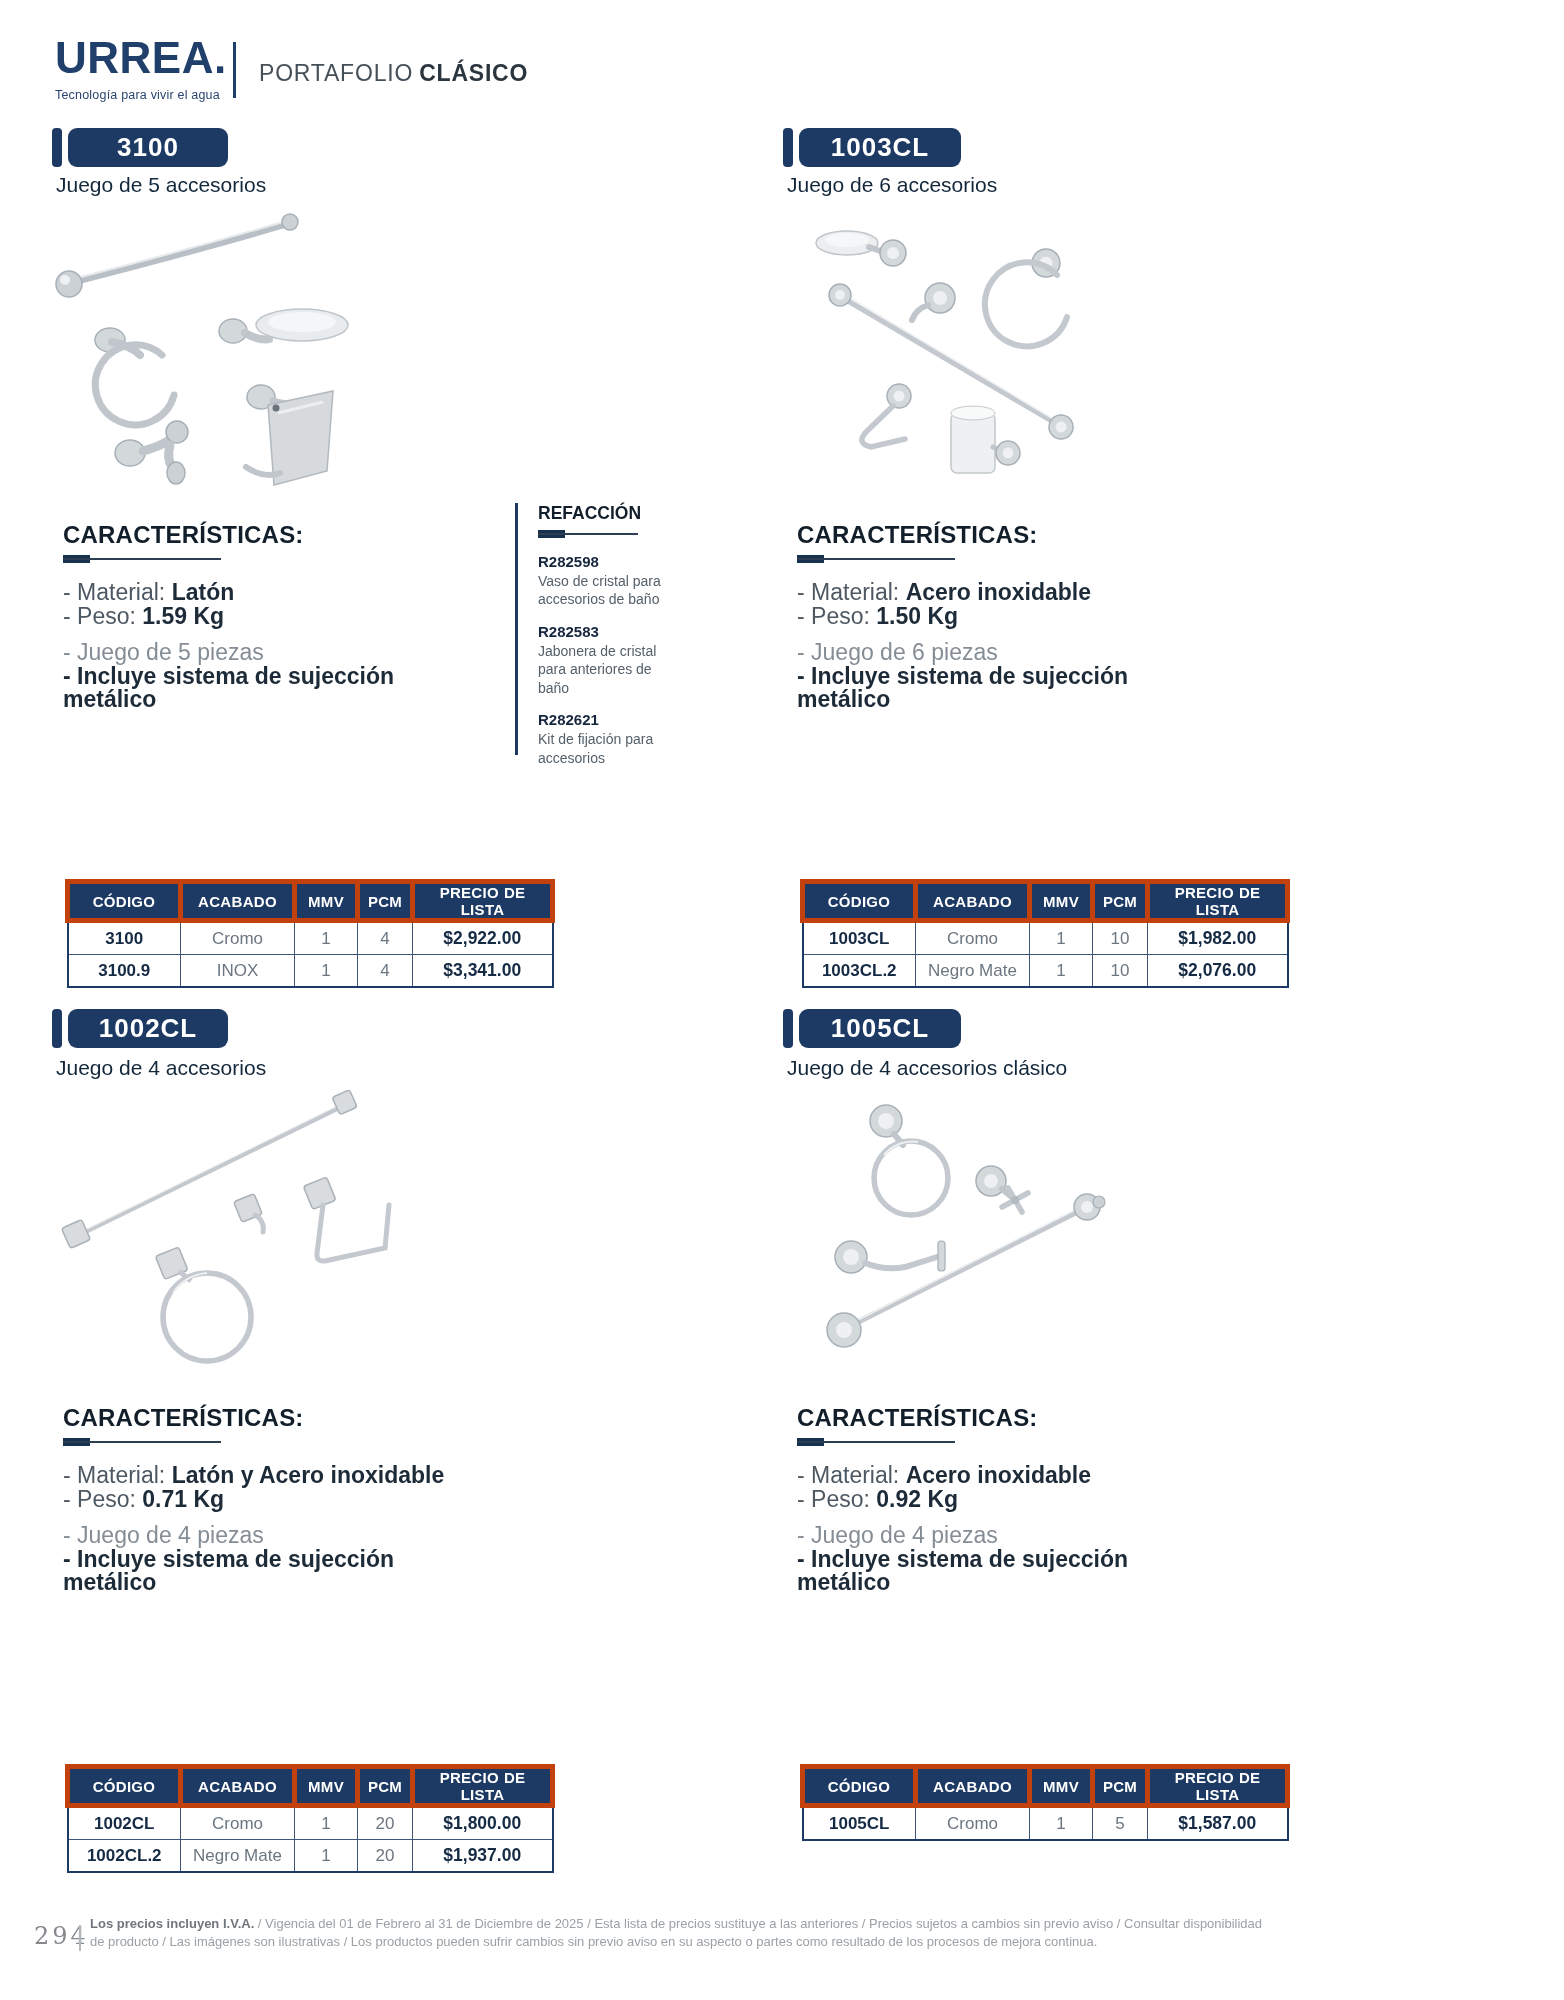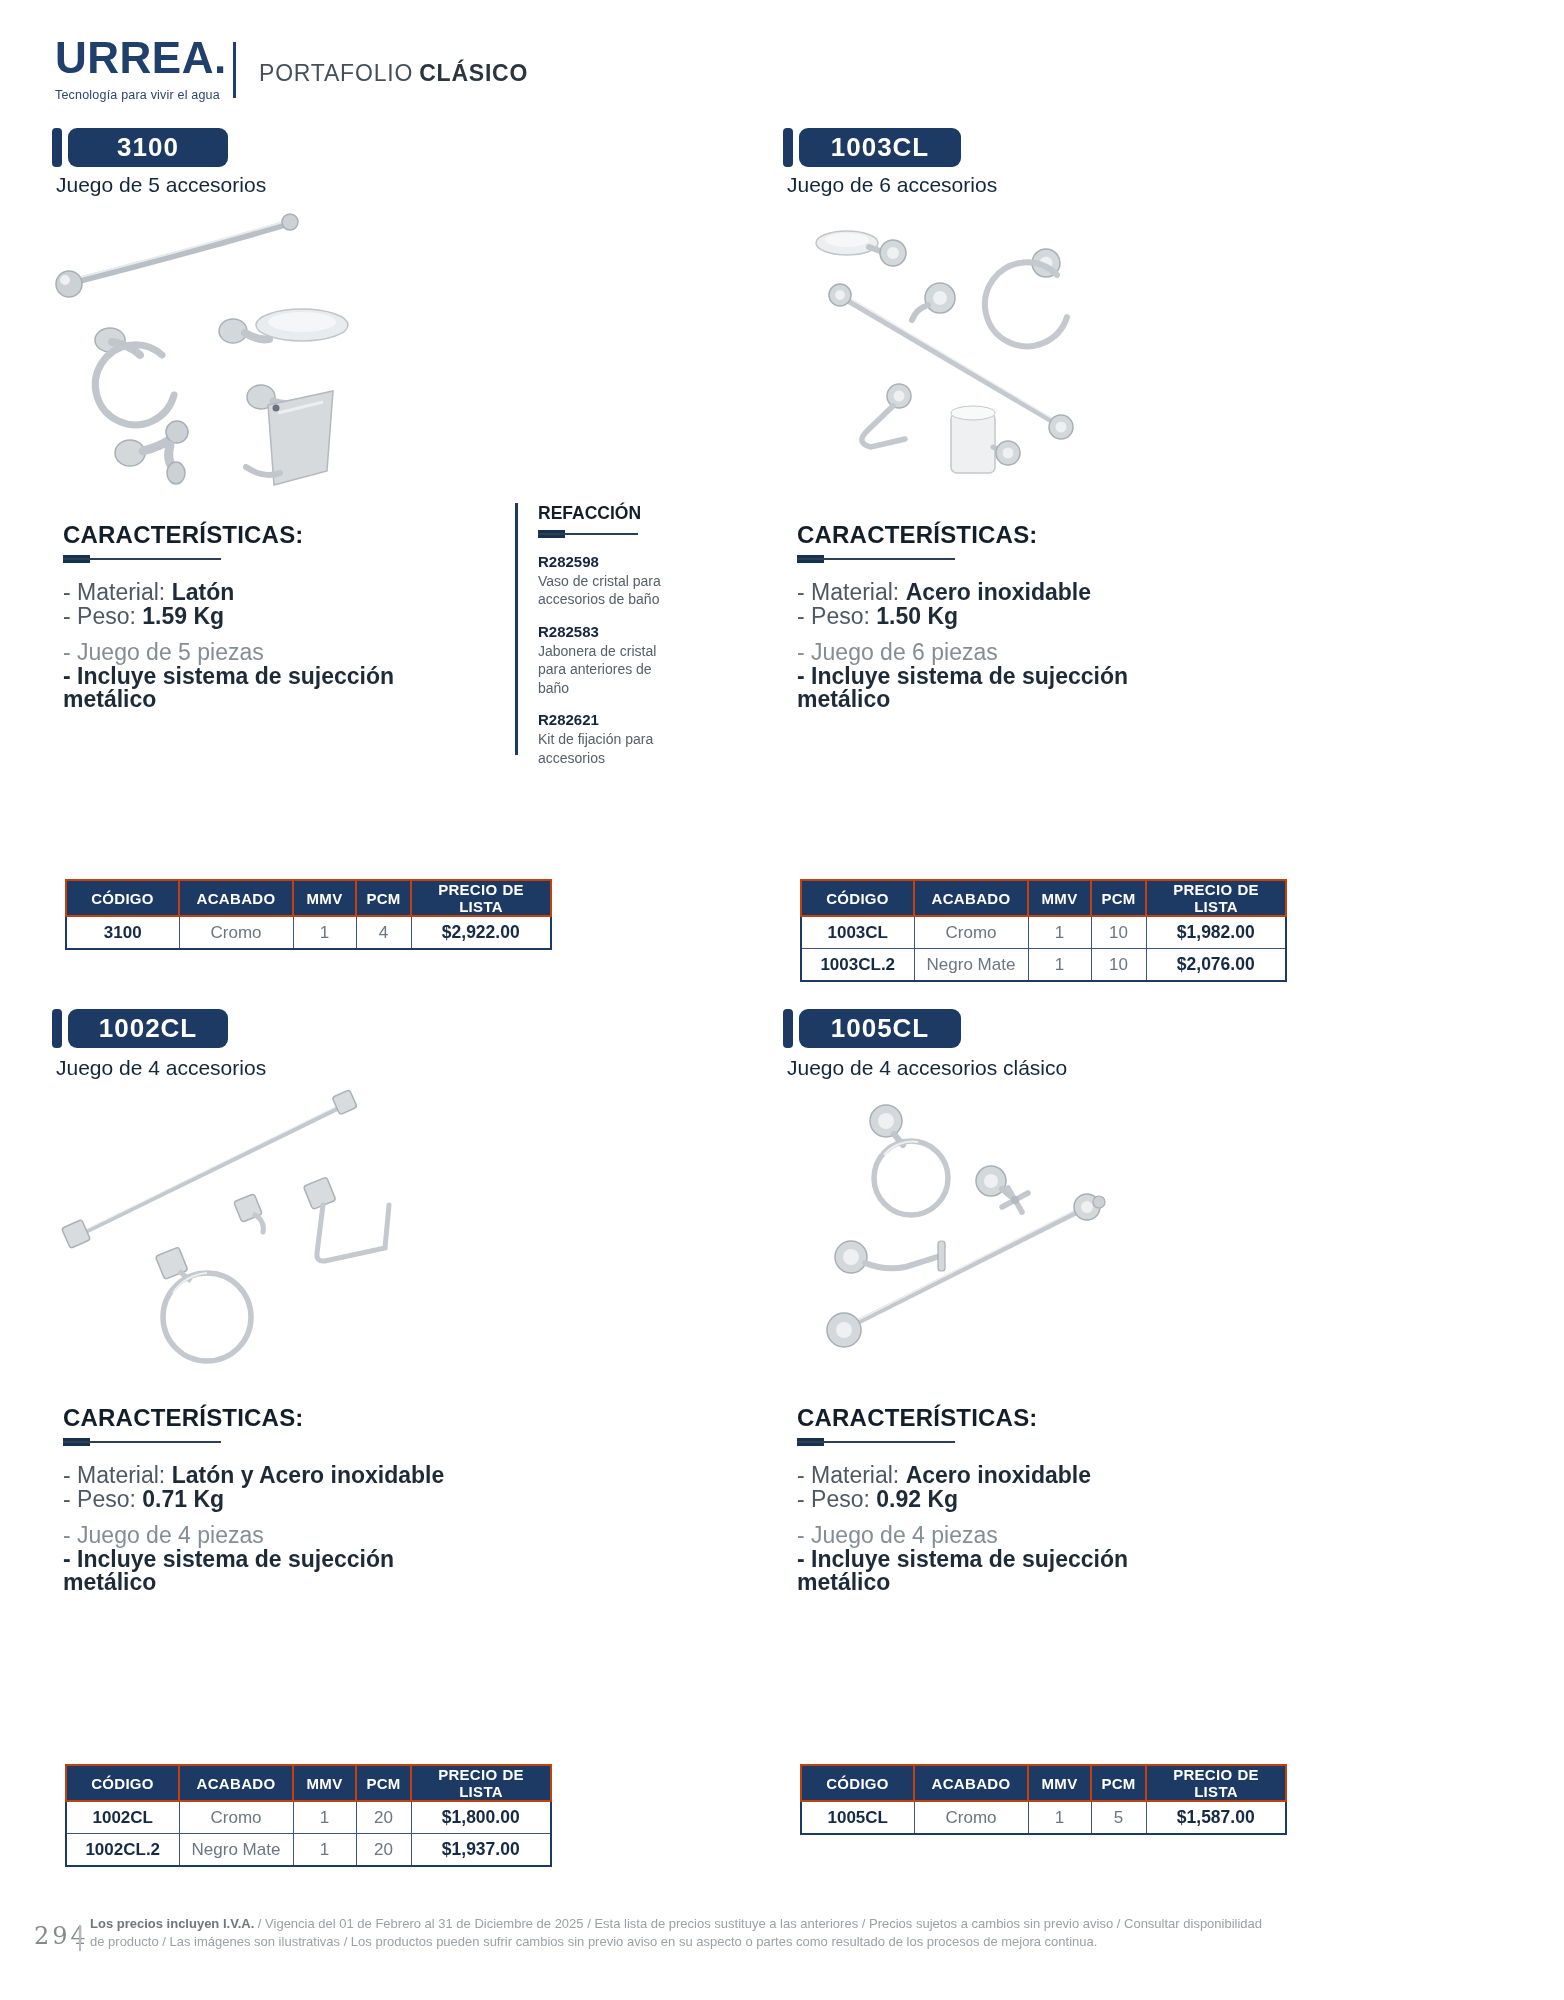--- a/index.html
+++ b/index.html
@@ -41,21 +41,21 @@
   .refaccion h3{margin:0;font-size:17.5px;font-weight:800;color:#121f2b;}
   .refaccion .rule{width:100px;}
   .ref-item{margin-top:14px;}
   .ref-code{font-weight:800;font-size:15px;color:#16263c;}
   .ref-desc{font-size:14px;color:#55606a;line-height:1.32;margin-top:2px;width:140px;}
 
   
   .twrap{position:absolute;}
   table.ptable{border-collapse:collapse;border:2px solid #1c3a63;table-layout:fixed;}
   .ptable th{background:#1c3a63;color:#ffffff;font-weight:700;font-size:15px;height:29px;
-             padding:0 4px;letter-spacing:0.3px;border:2px solid #c2410c;}
+             padding:0 4px;letter-spacing:0.3px;border:5px solid #c2410c;}
   .ptable th .th-heavy{font-weight:900;margin-left:5px;}
   .ptable td{border:1px solid #3d5578;text-align:center;height:31px;padding:0 4px;font-size:17px;}
   .ptable td.code{font-weight:800;color:#152a44;}
   .ptable td.fin,.ptable td.num{color:#6c7680;}
   .ptable td.price{font-weight:800;color:#152a44;font-size:17.5px;}
 
   
   .page-num{position:absolute;left:34px;top:1922px;font-family:"DejaVu Serif",serif;
             font-size:24px;color:#85898d;letter-spacing:3px;}
   .footer-divider{position:absolute;left:79px;top:1925px;width:2px;height:26px;background:#b4b9bd;}
@@ -225,20 +225,27 @@
         <th>PCM</th>
         <th><span>PRECIO</span><span class="th-heavy">DE LISTA</span></th>
       </tr>
       <tr>
         <td class="code">3100</td>
         <td class="fin">Cromo</td>
         <td class="num">1</td>
         <td class="num">4</td>
         <td class="price">$2,922.00</td>
       </tr>
+      <tr>
+        <td class="code">3100.9</td>
+        <td class="fin">INOX</td>
+        <td class="num">1</td>
+        <td class="num">4</td>
+        <td class="price">$3,341.00</td>
+      </tr>
     </tbody>
       </table>
   </div>
 
   <div class="twrap" style="left:800px;top:879px;">
     <table class="ptable">
       <colgroup>
           <col style="width:113px">
           <col style="width:114px">
           <col style="width:63px">

